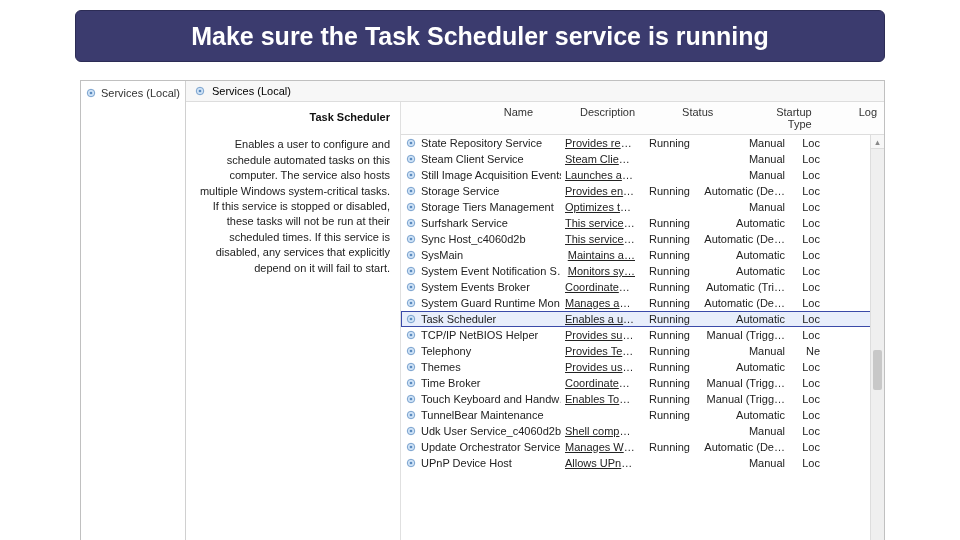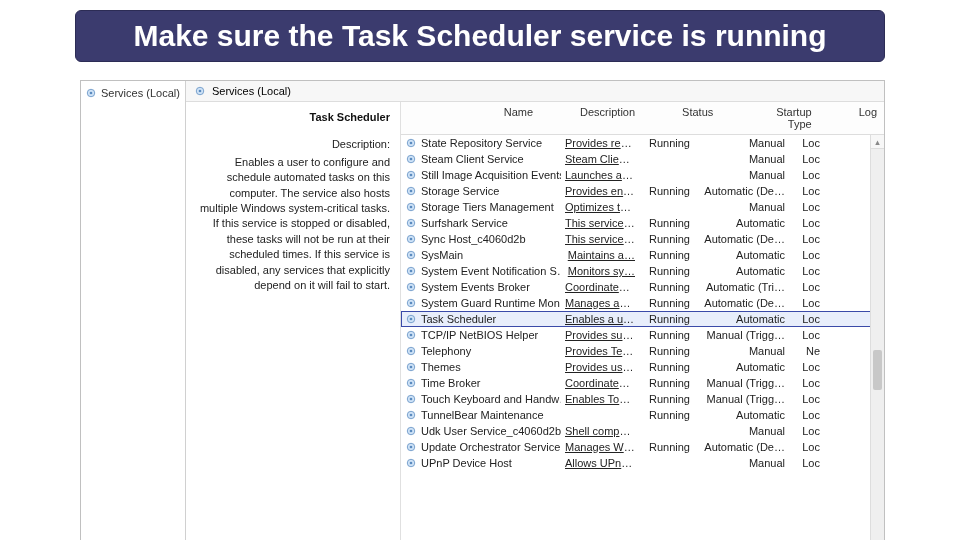--- a/index.html
+++ b/index.html
@@ -15,21 +15,21 @@
     position: absolute;
     left: 75px; top: 10px;
     width: 810px; height: 52px;
     background: #3b3b6e;
     border: 1px solid #2c2c55;
     border-radius: 6px;
     color: #fff;
     display: flex;
     align-items: center;
     justify-content: center;
-    font-size: 30px;
+    font-size: 25px;
     font-weight: 600;
   }
   .mmc-window {
     position: absolute;
     left: 80px; top: 80px;
     width: 805px; height: 540px;
     background: #f4f4f4;
     border: 1px solid #c0c0c0;
     display: flex;
     flex-direction: column;
@@ -228,21 +228,20 @@
             <circle cx="8" cy="8" r="5" fill="#cfe3f7" stroke="#5b8bbf"></circle>
             <circle cx="8" cy="8" r="1.8" fill="#5b8bbf"></circle>
           </svg>
         <span>Services (Local)</span>
       </div>
 
       <div class="detail-content">
 
         <div class="info-column">
           <div class="svc-name">Task Scheduler</div>
-          <div class="desc-label">Description:</div>
           <div>Enables a user to configure and schedule automated tasks on this computer. The service also hosts multiple Windows system-critical tasks. If this service is stopped or disabled, these tasks will not be run at their scheduled times. If this service is disabled, any services that explicitly depend on it will fail to start.</div>
         </div>
 
         <div class="list-column">
           <div class="list-header">
             <div class="hcol name">Name</div>
             <div class="hcol desc">Description</div>
             <div class="hcol stat">Status</div>
             <div class="hcol start">Startup Type</div>
             <div class="hcol log">Log</div>

